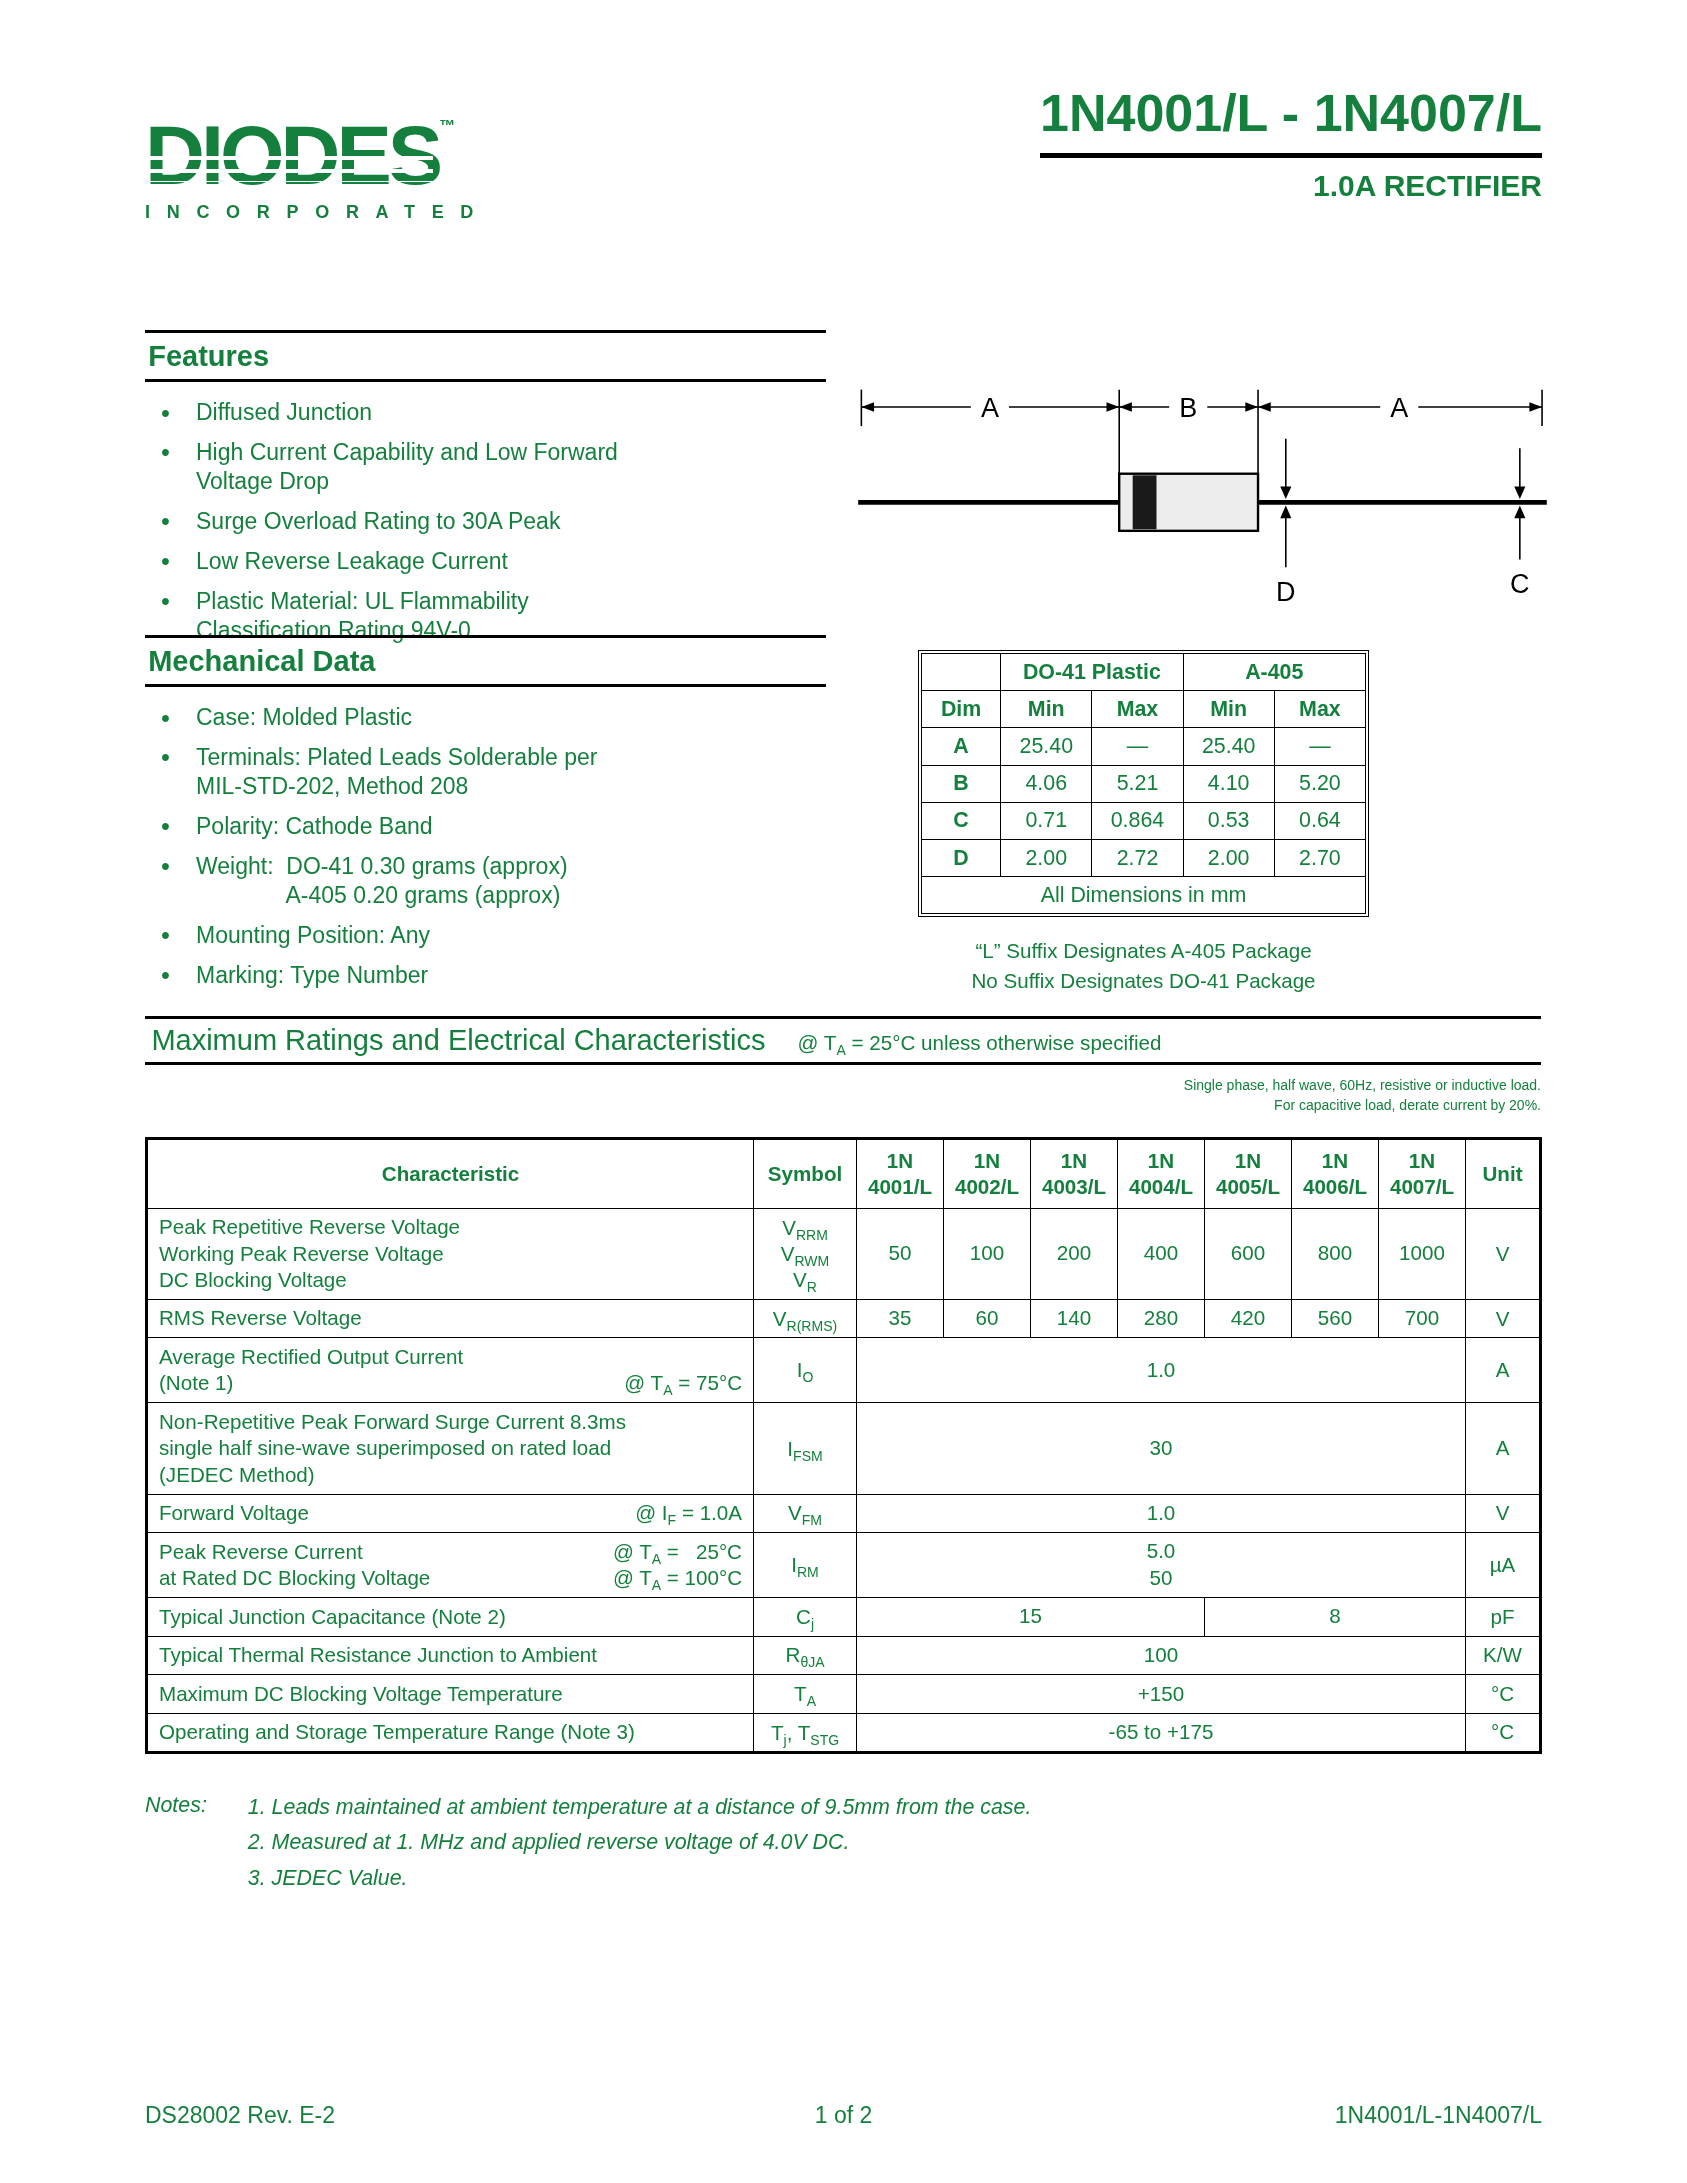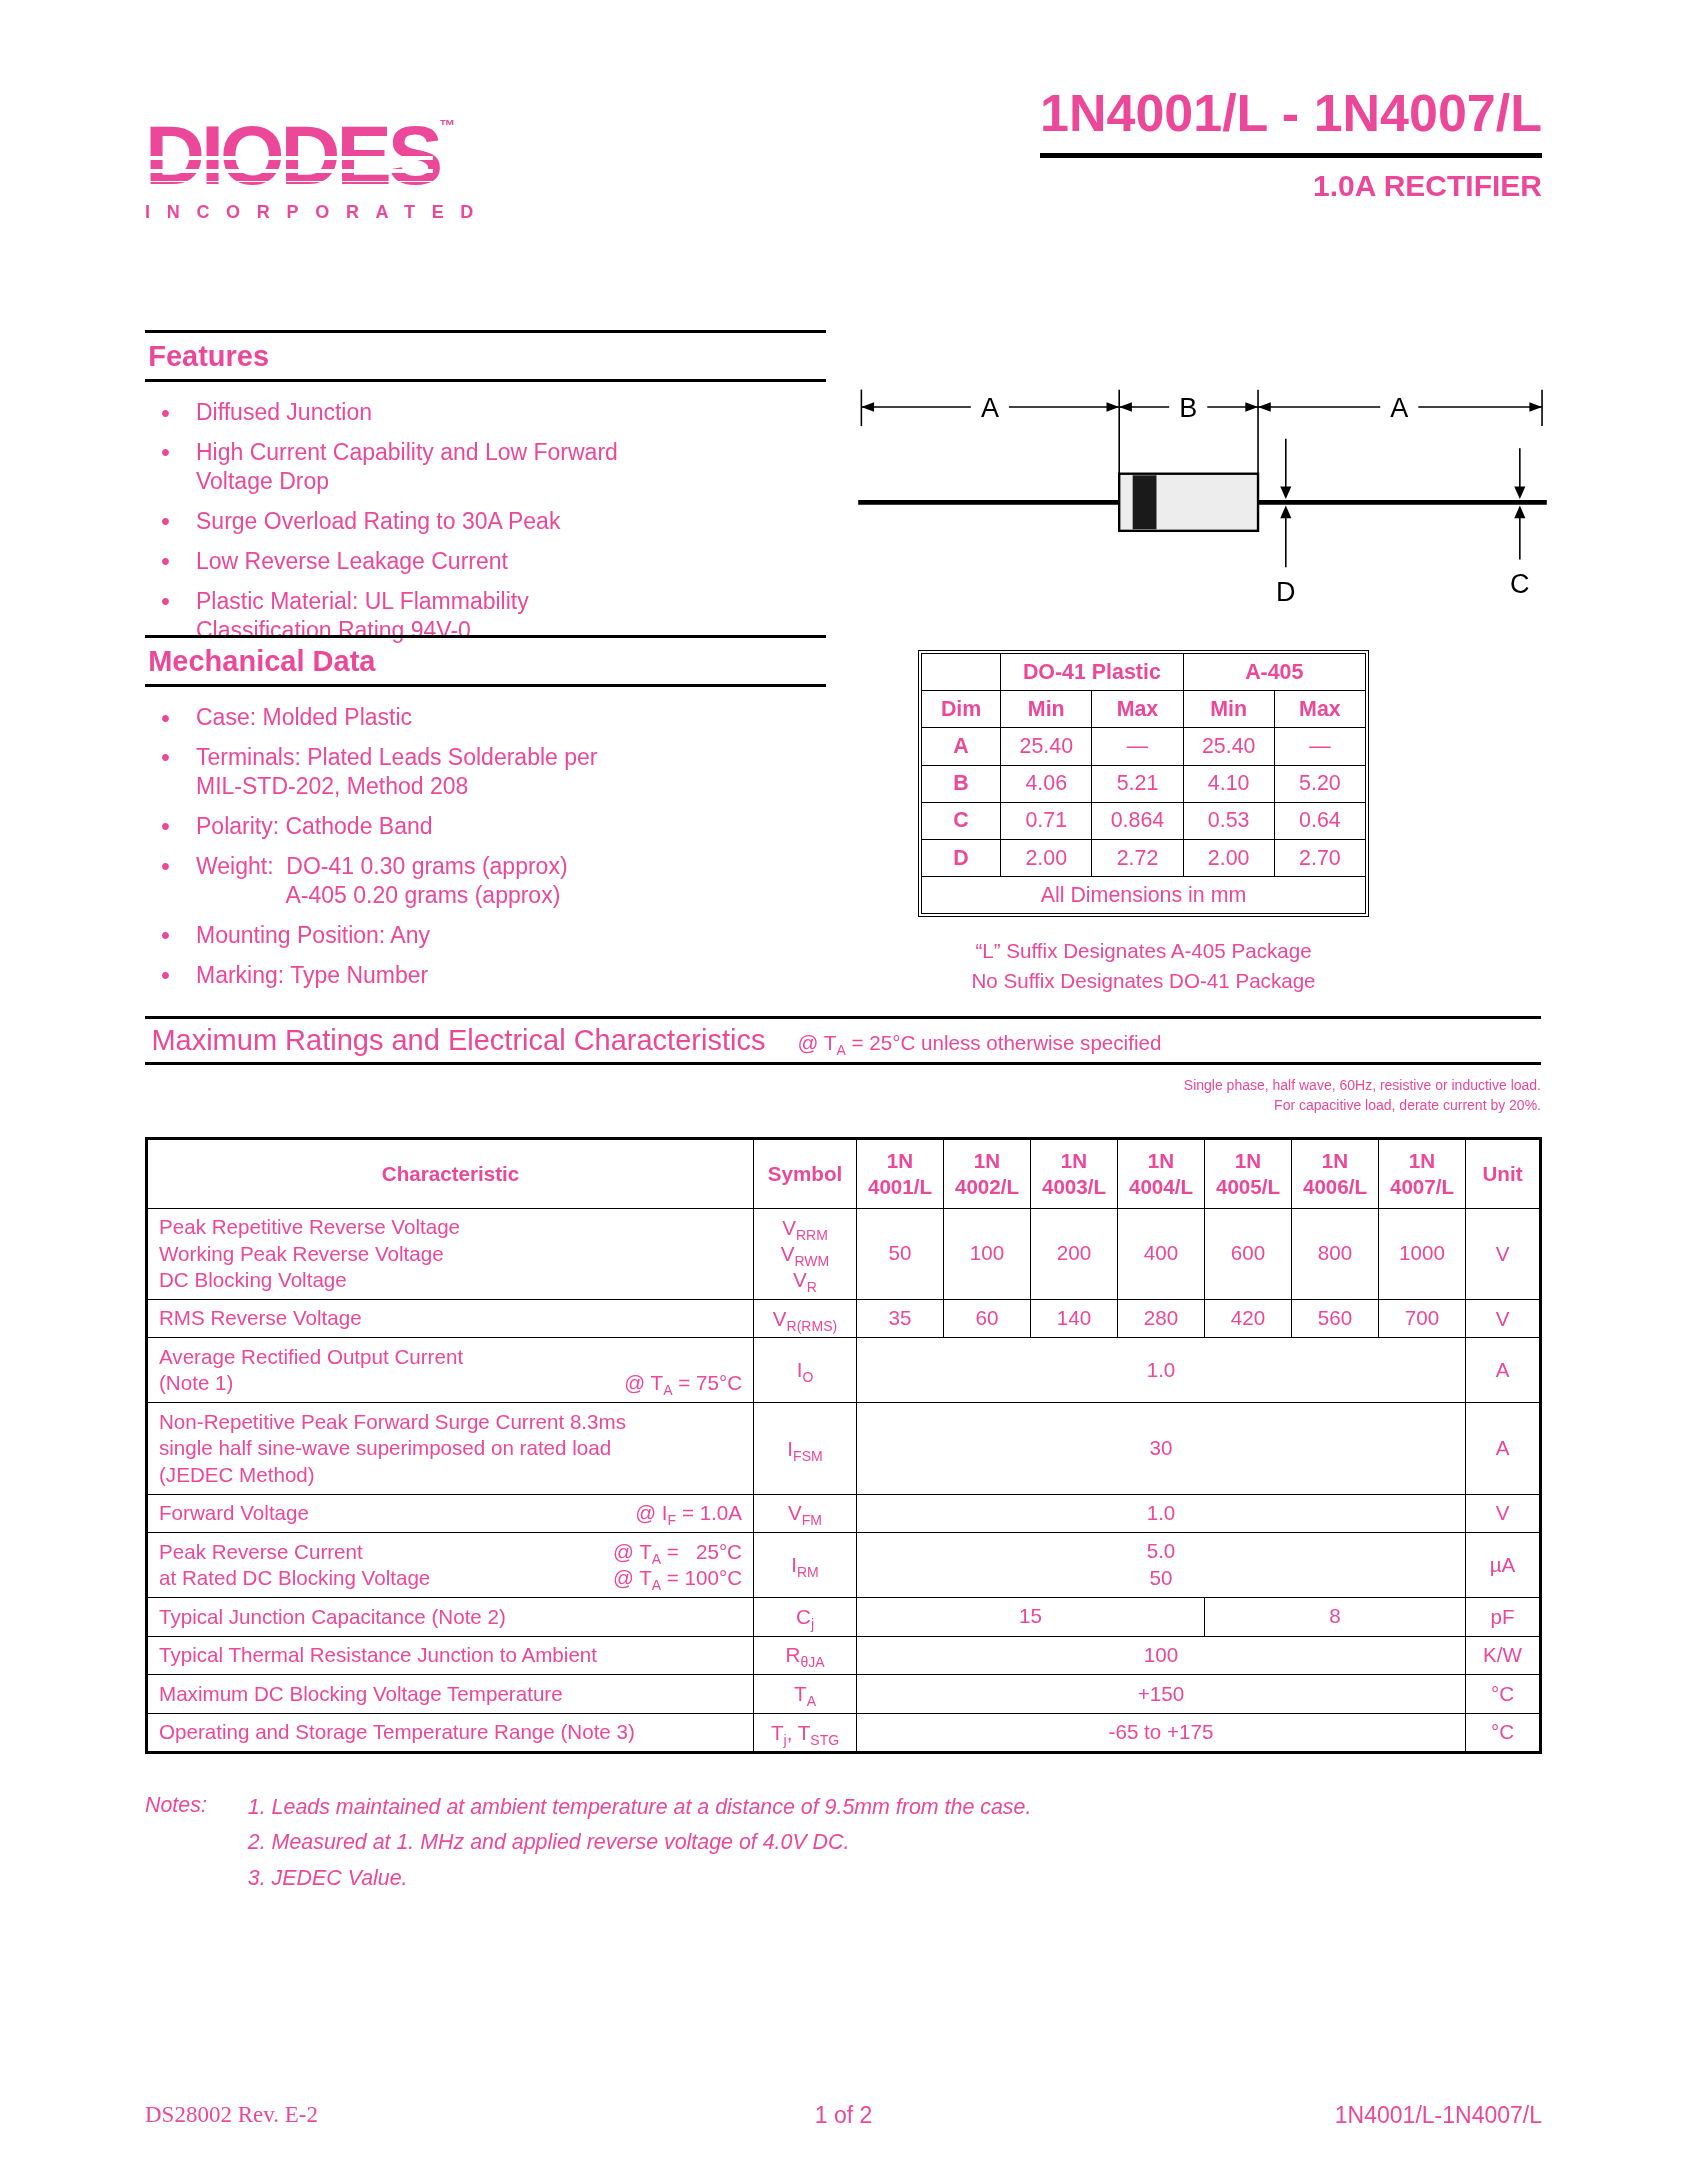--- a/index.html
+++ b/index.html
@@ -1,16 +1,16 @@
 <!DOCTYPE html>
 <html style="font-size:12.7px"><head>
 <meta charset="utf-8">
 <style>
   html,body{margin:0;padding:0;background:#888;}
-  .page{position:relative;width:1687px;height:2183px;background:#fff;color:#ec4899;
+  .page{position:relative;width:1687px;height:2183px;background:#fff;color:#15803d;
         font-family:"Liberation Sans",sans-serif;overflow:hidden;}
 
   
   .logo{position:absolute;left:145px;top:117px;}
   .logo-text{position:relative;display:inline-block;font-size:83px;font-weight:bold;
              letter-spacing:-4px;line-height:.95;}
   .logo-text::after{content:"";position:absolute;left:0;right:6.4px;top:50%;height:32%;
              background:repeating-linear-gradient(to bottom,#fff 0 4px,rgba(0,0,0,0) 4px 12.7px);}
   .logo-tm{font-size:16px;vertical-align:top;font-weight:bold;}
   .logo-sub{margin-top:6.4px;font-size:18px;font-weight:bold;letter-spacing:16.7px;white-space:nowrap;}
@@ -64,21 +64,21 @@
   .char-cond{white-space:nowrap;}
   td.sym{font-size:20.6px;text-align:center;padding:4px 3.2px;line-height:1.25;}
   td.val{font-size:20.6px;text-align:center;padding:4px 3.2px;line-height:1.3;}
   td.unit{font-size:20.6px;text-align:center;padding:4px 3.2px;}
   sub{font-size:68%;line-height:0;}
 
   
   .notes{position:absolute;left:145px;top:1793px;display:flex;gap:41px;font-size:21.4px;font-style:italic;}
   .notes-items div{margin-bottom:6.4px;line-height:1.35;}
   .footer{position:absolute;left:145px;right:145px;top:2102px;font-size:23px;}
-  .footer-left{float:left;font-family:Liberation Serif, serif;}
+  .footer-left{float:left;}
   .footer-right{float:right;}
   .footer-center{position:absolute;left:50%;transform:translateX(-50%);}
 </style>
 </head>
 <body>
 
 <div class="page">
 
   <div class="logo">
     <div>

